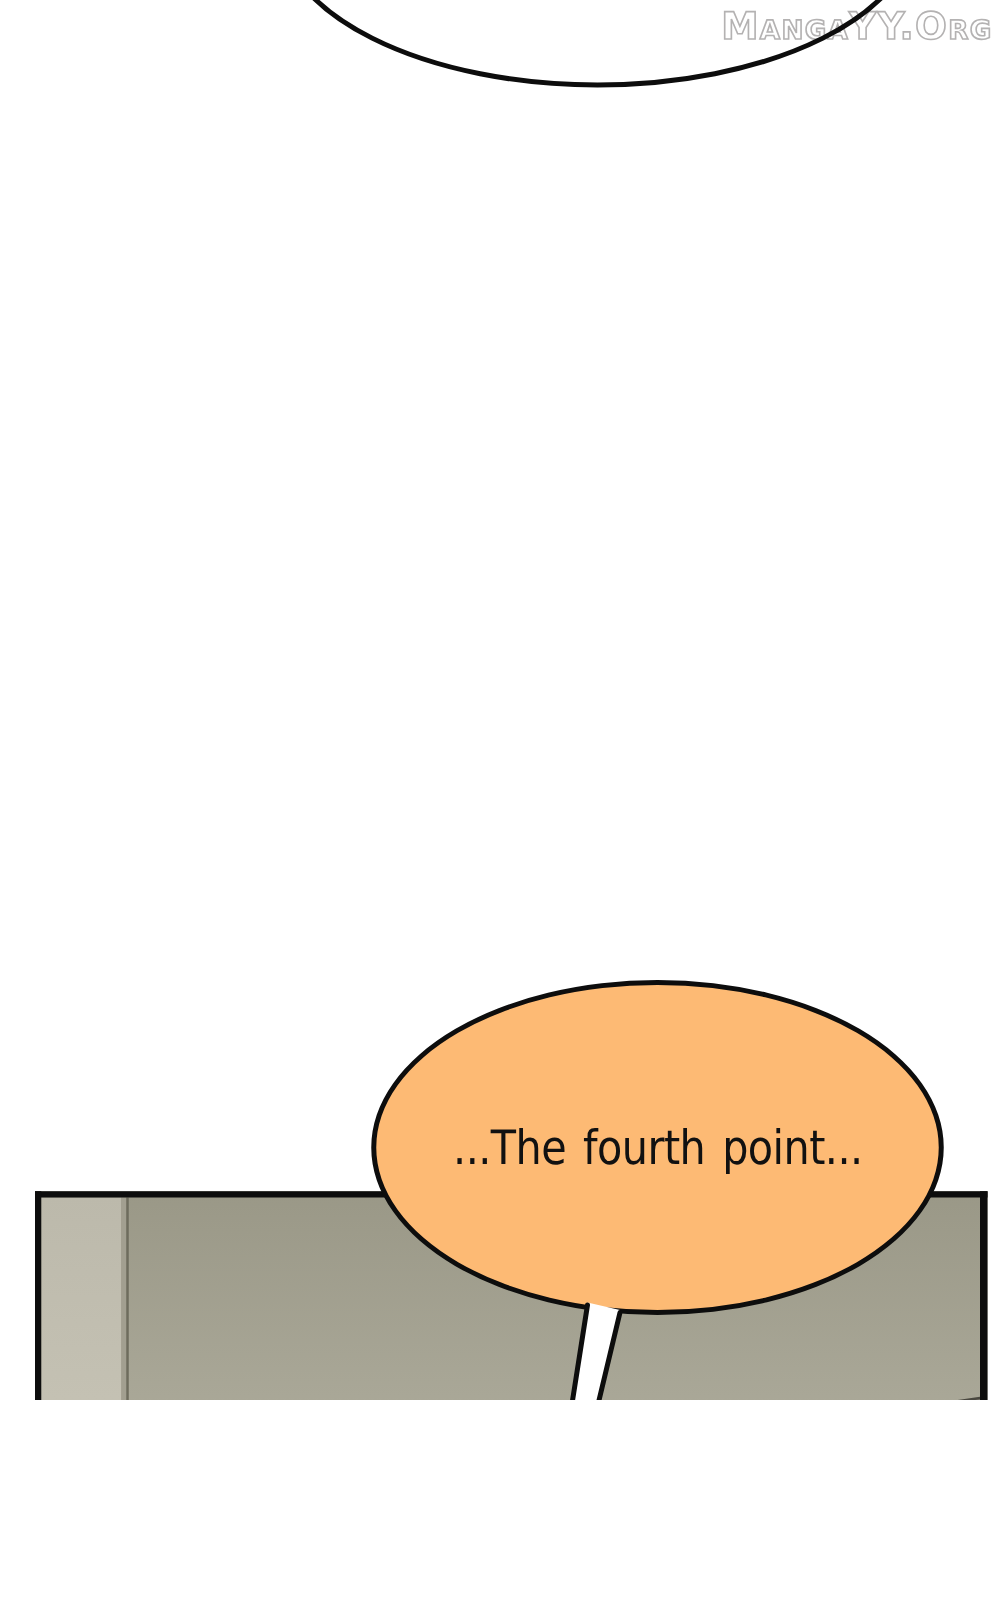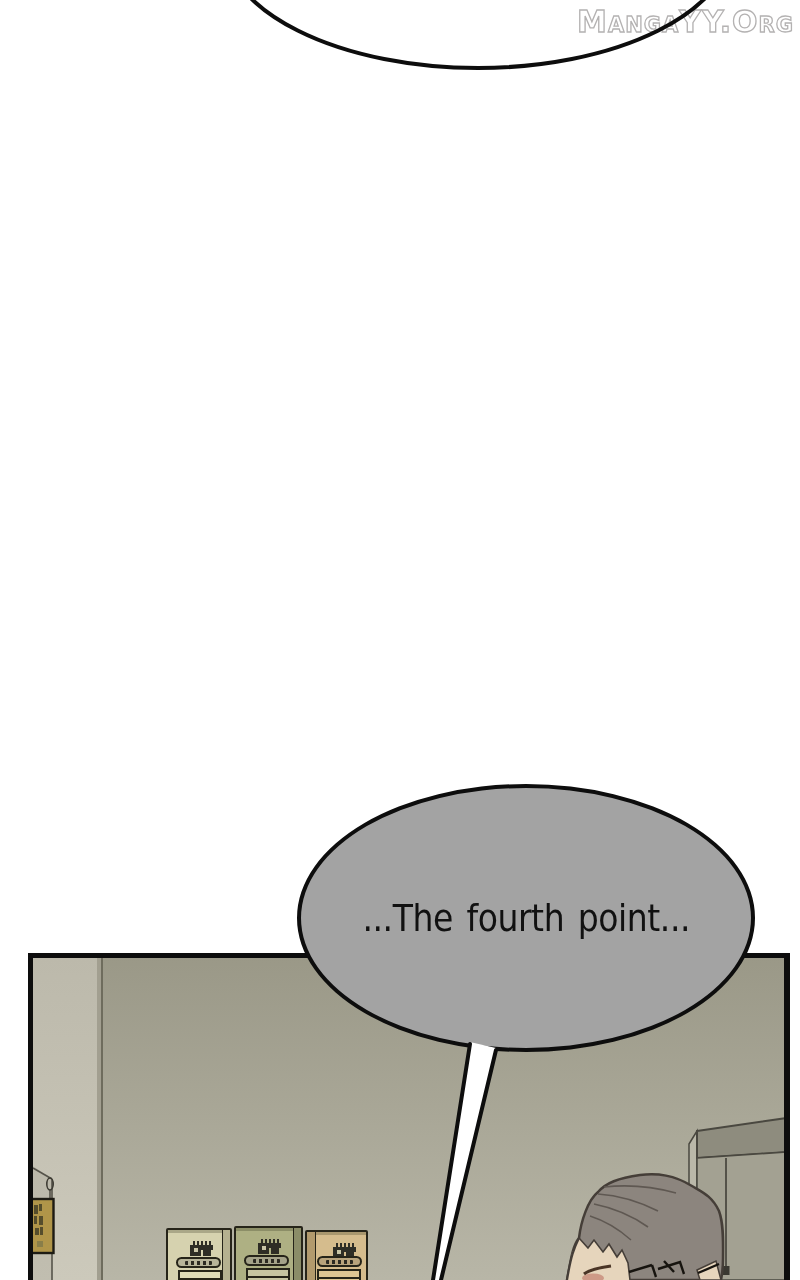--- a/index.html
+++ b/index.html
@@ -1,17 +1,17 @@
 <!DOCTYPE html>
 <html style="--outline: #0d0d0d; --wall-top: #9a9887; --wall-bottom: #b8b6a7; --door-top: #bcb9ab; --door-bottom: #ccc9bb; --sign-fill: #b09549; --m1-body: #d6d2af; --m1-side: #b5b190; --m1-bar: #b7b499; --m1-panel: #dfdbb8; --m2-body: #aeb083; --m2-side: #8b8d68; --m2-bar: #a5a389; --m2-panel: #c6c4a1; --m3-body: #d5bc8d; --m3-side: #b29a6d; --m3-bar: #b8a37c; --m3-panel: #ddc593; --cabinet-top: #8e8c7e; --cabinet-front: #a3a192; --cabinet-sliver: #bab8a9; --hair: #8c857e; --skin: #e6d5bc;"><head>
 <meta charset="utf-8">
 <style>
   html,body{margin:0;padding:0;background:#ffffff;}
   #stage{
-    position:relative;width:800px;height:1280px;background:#fff;
+    position:relative;width:800px;height:1120px;background:#fff;
     overflow:hidden;font-family:"DejaVu Sans","Liberation Sans",sans-serif;
   }
   
   .watermark{
     position:absolute;top:4px;right:6px;z-index:4;
     font-family:"DejaVu Sans",sans-serif;
     font-size:30px;font-weight:bold;font-variant:small-caps;
     letter-spacing:1px;color:#ffffff;
     -webkit-text-stroke:1.3px #b4b2b2;
     white-space:nowrap;
@@ -64,21 +64,21 @@
     border:2px solid #262419;box-sizing:border-box;}
   .m3 .m-tray{top:37px;}
   .m1 .m-tray{background:var(--m1-panel);}
   .m2 .m-tray{background:var(--m2-panel);}
   .m3 .m-tray{background:var(--m3-panel);}
   .tray-line{height:0;border-top:2px solid #262419;margin-top:6px;}
   .panel-art{position:absolute;left:0;top:0;pointer-events:none;}
   
   .bubble-main{
     position:absolute;left:297px;top:784px;width:458px;height:268px;z-index:5;
-    background:#a3a3a3;border:4px solid var(--outline);border-radius:50%;
+    background:#fdba74;border:4px solid var(--outline);border-radius:50%;
     box-sizing:border-box;display:flex;align-items:center;justify-content:center;
   }
   .bubble-text{
     font-size:38px;color:#111;letter-spacing:-0.5px;word-spacing:4px;
     transform:scaleX(0.87);white-space:nowrap;
     font-family:"DejaVu Sans",sans-serif;
   }
   .overlay-svg{position:absolute;left:0;top:0;z-index:8;pointer-events:none;}
 </style>
 </head>

